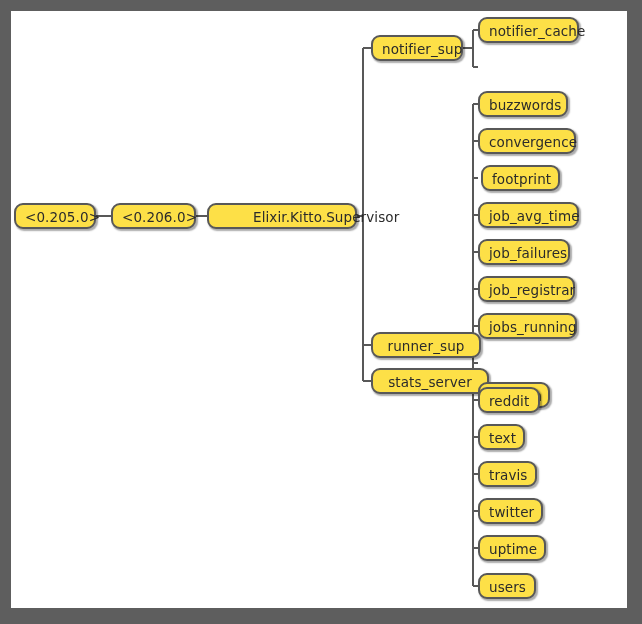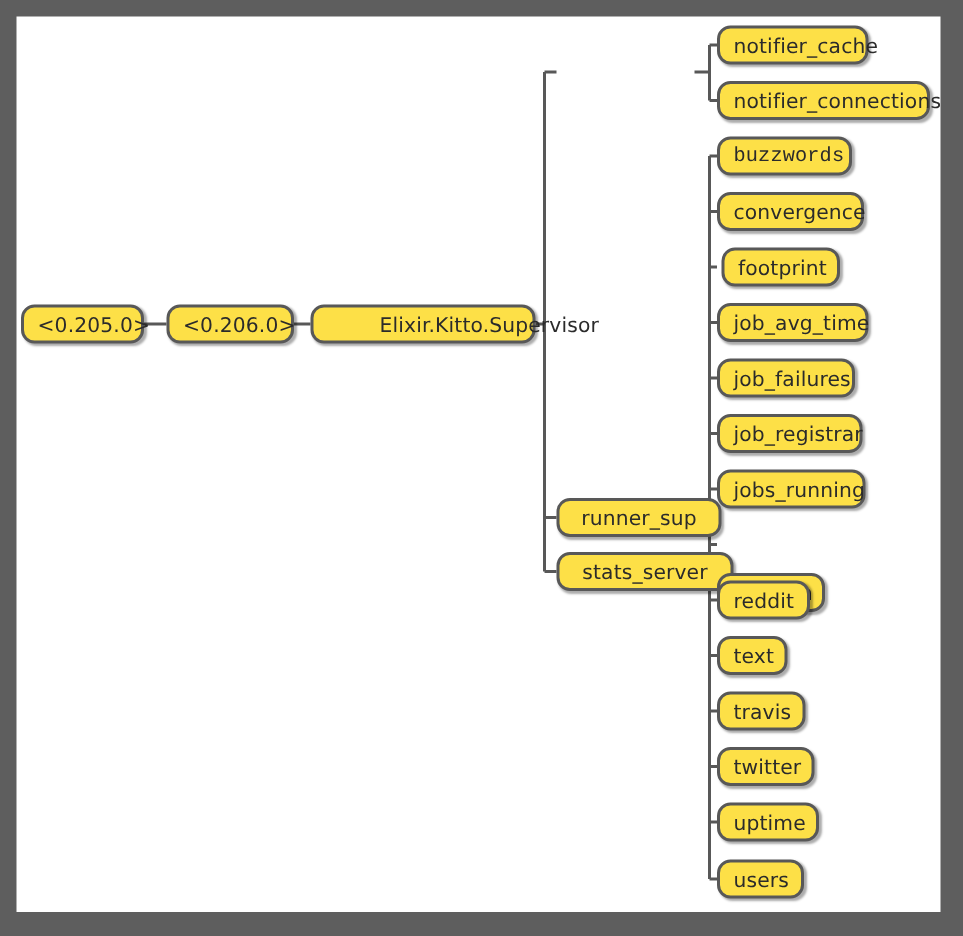--- a/index.html
+++ b/index.html
@@ -113,30 +113,30 @@
       <line x1="462" y1="537" x2="467" y2="537"></line>
       <line x1="462" y1="575" x2="467" y2="575"></line>
     </svg>
 
     <div class="node" style="left:3px; top:192px; width:82px;">&lt;0.205.0&gt;</div>
 
     <div class="node" style="left:100px; top:192px; width:85px;">&lt;0.206.0&gt;</div>
 
     <div class="node" style="left:196px; top:192px; width:150px;padding-left:44px;">Elixir.Kitto.Supervisor</div>
 
+    <div class="node" style="left:360px; top:24px; width:92px;">notifier_sup</div>
 
     <div class="node" style="left:360px; top:321px; width:110px;">runner_sup</div>
 
     <div class="node" style="left:360px; top:357px; width:118px;">stats_server</div>
 
     <div class="node" style="left:467px; top:6px; width:101px;">notifier_cache</div>
 
-    <div class="node" style="left:467px; top:43px; width:142px;">notifier_connections</div>
 
-    <div class="node" style="left:467px; top:80px; width:90px;font-family:Liberation Mono, monospace;">buzzwords</div>
+    <div class="node" style="left:467px; top:80px; width:90px;">buzzwords</div>
 
     <div class="node" style="left:467px; top:117px; width:98px;">convergence</div>
 
     <div class="node" style="left:470px; top:154px; width:79px;">footprint</div>
 
     <div class="node" style="left:467px; top:191px; width:101px;">job_avg_time</div>
 
     <div class="node" style="left:467px; top:228px; width:92px;">job_failures</div>
 
     <div class="node" style="left:467px; top:265px; width:97px;">job_registrar</div>

